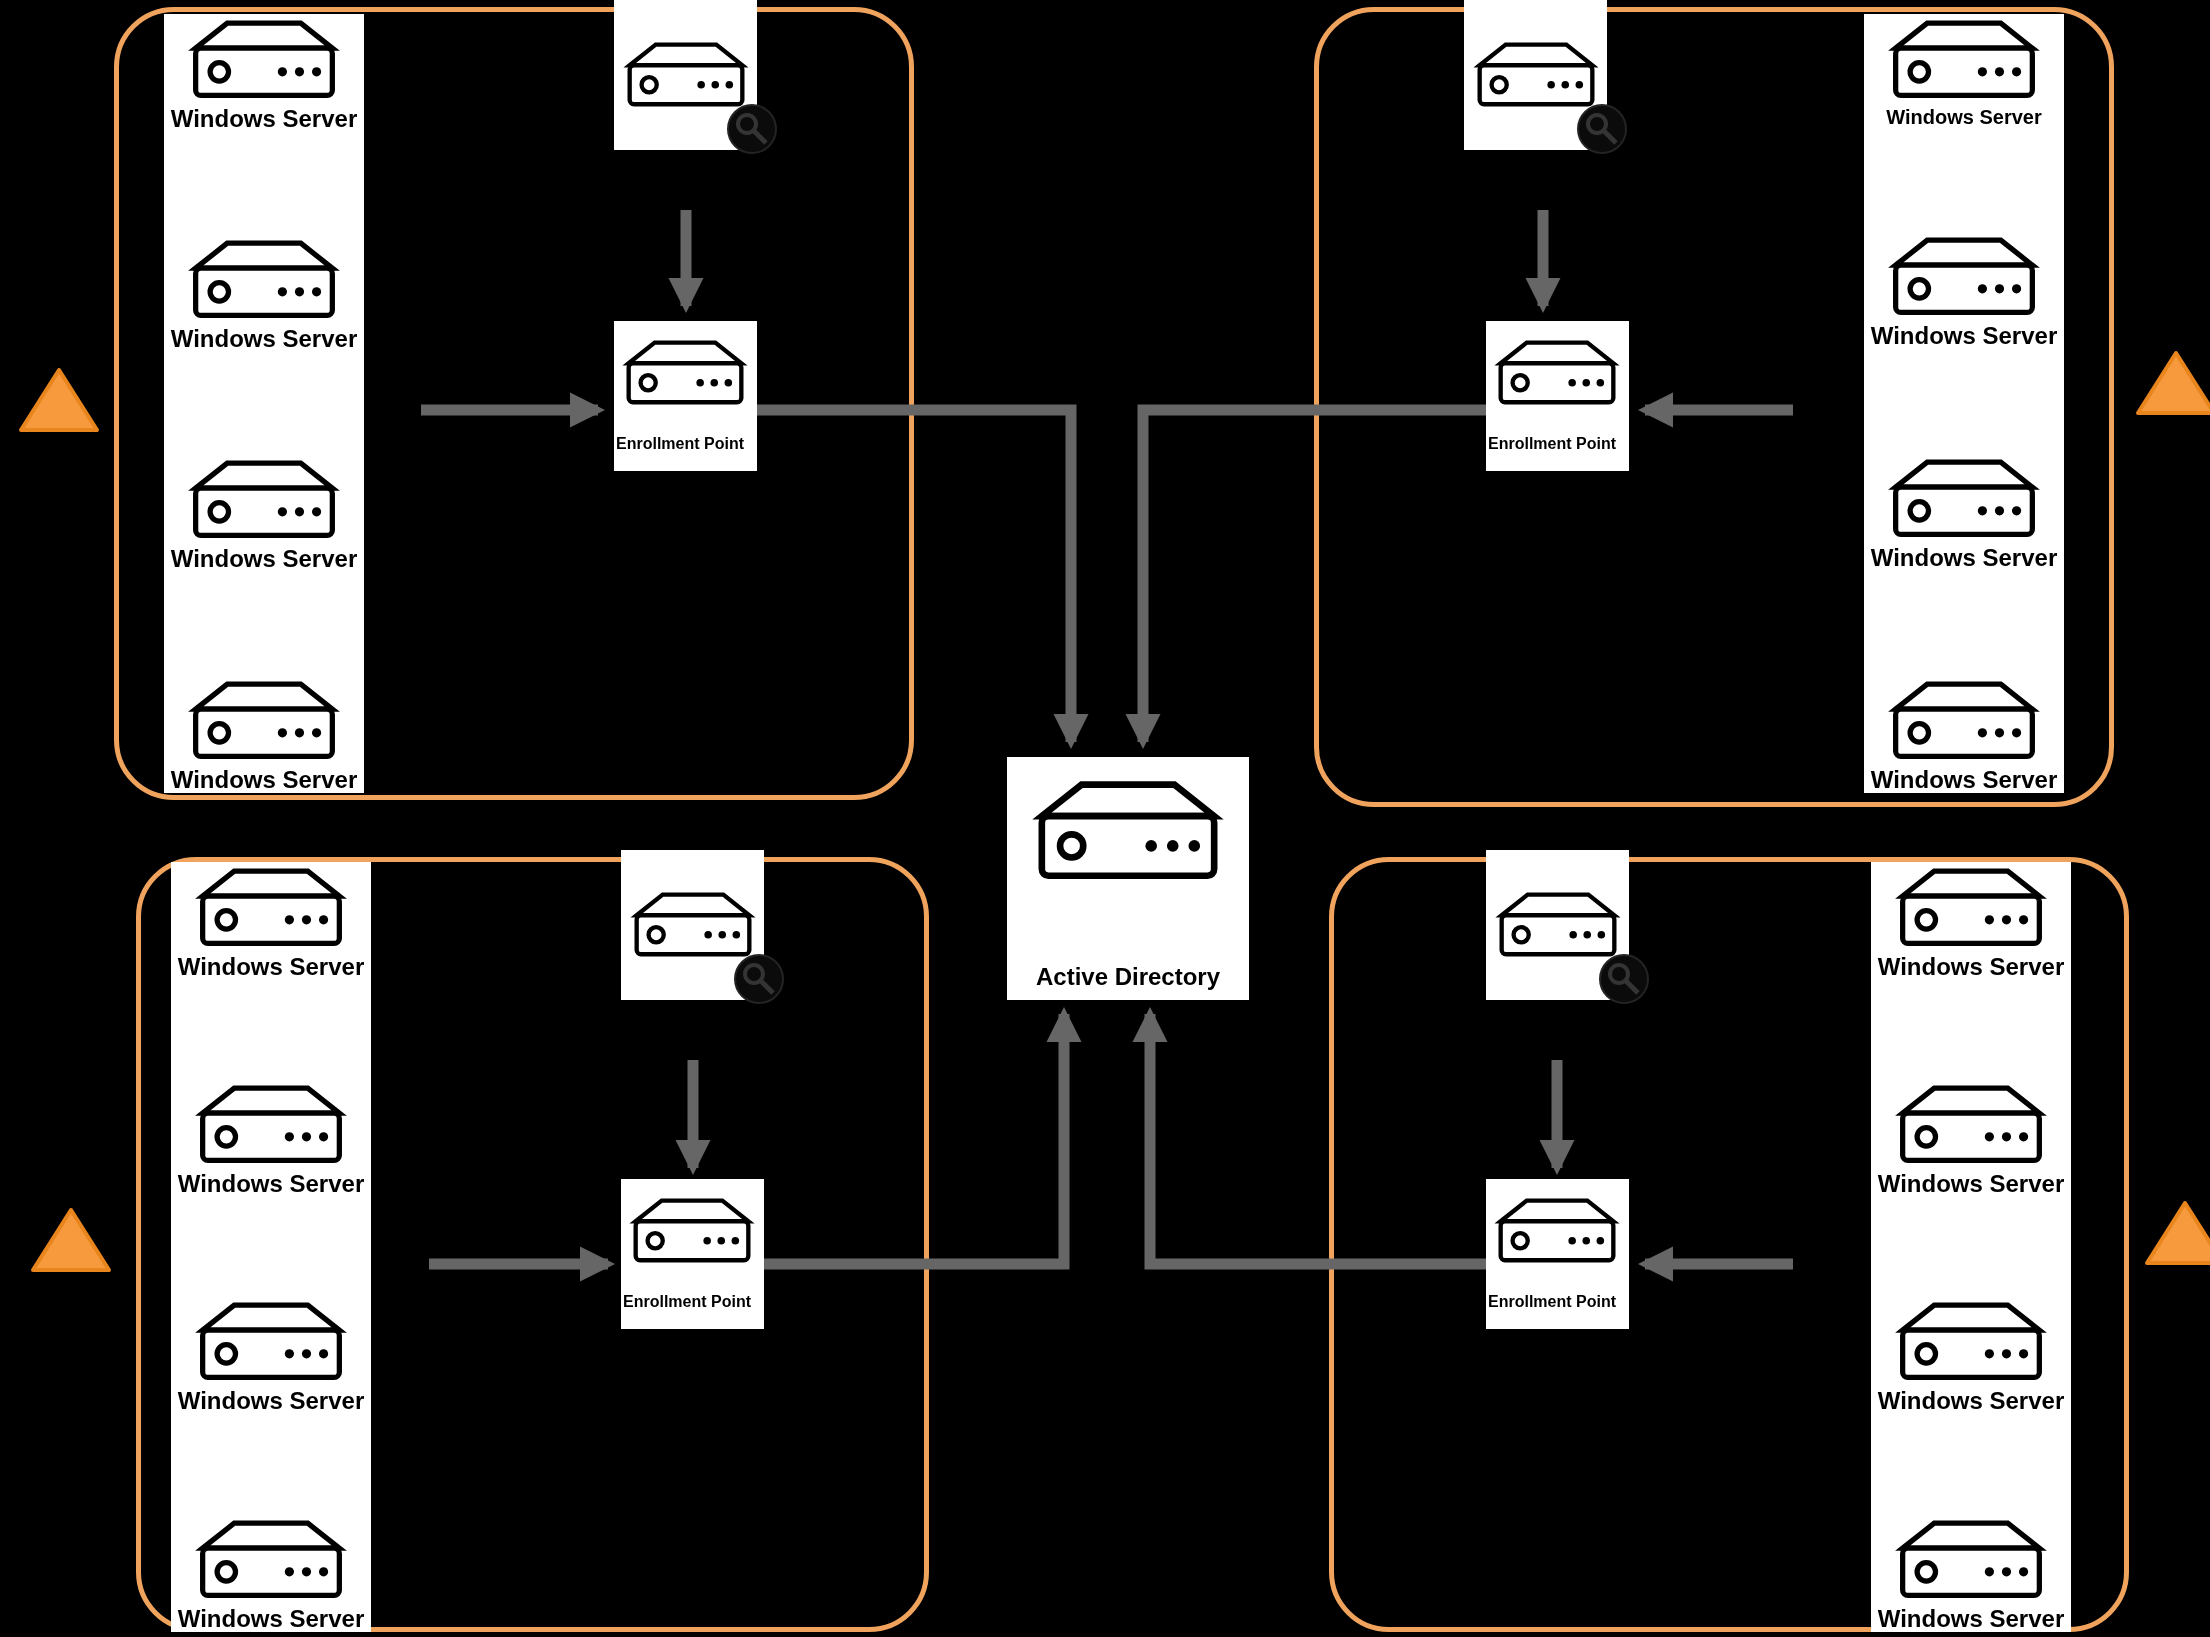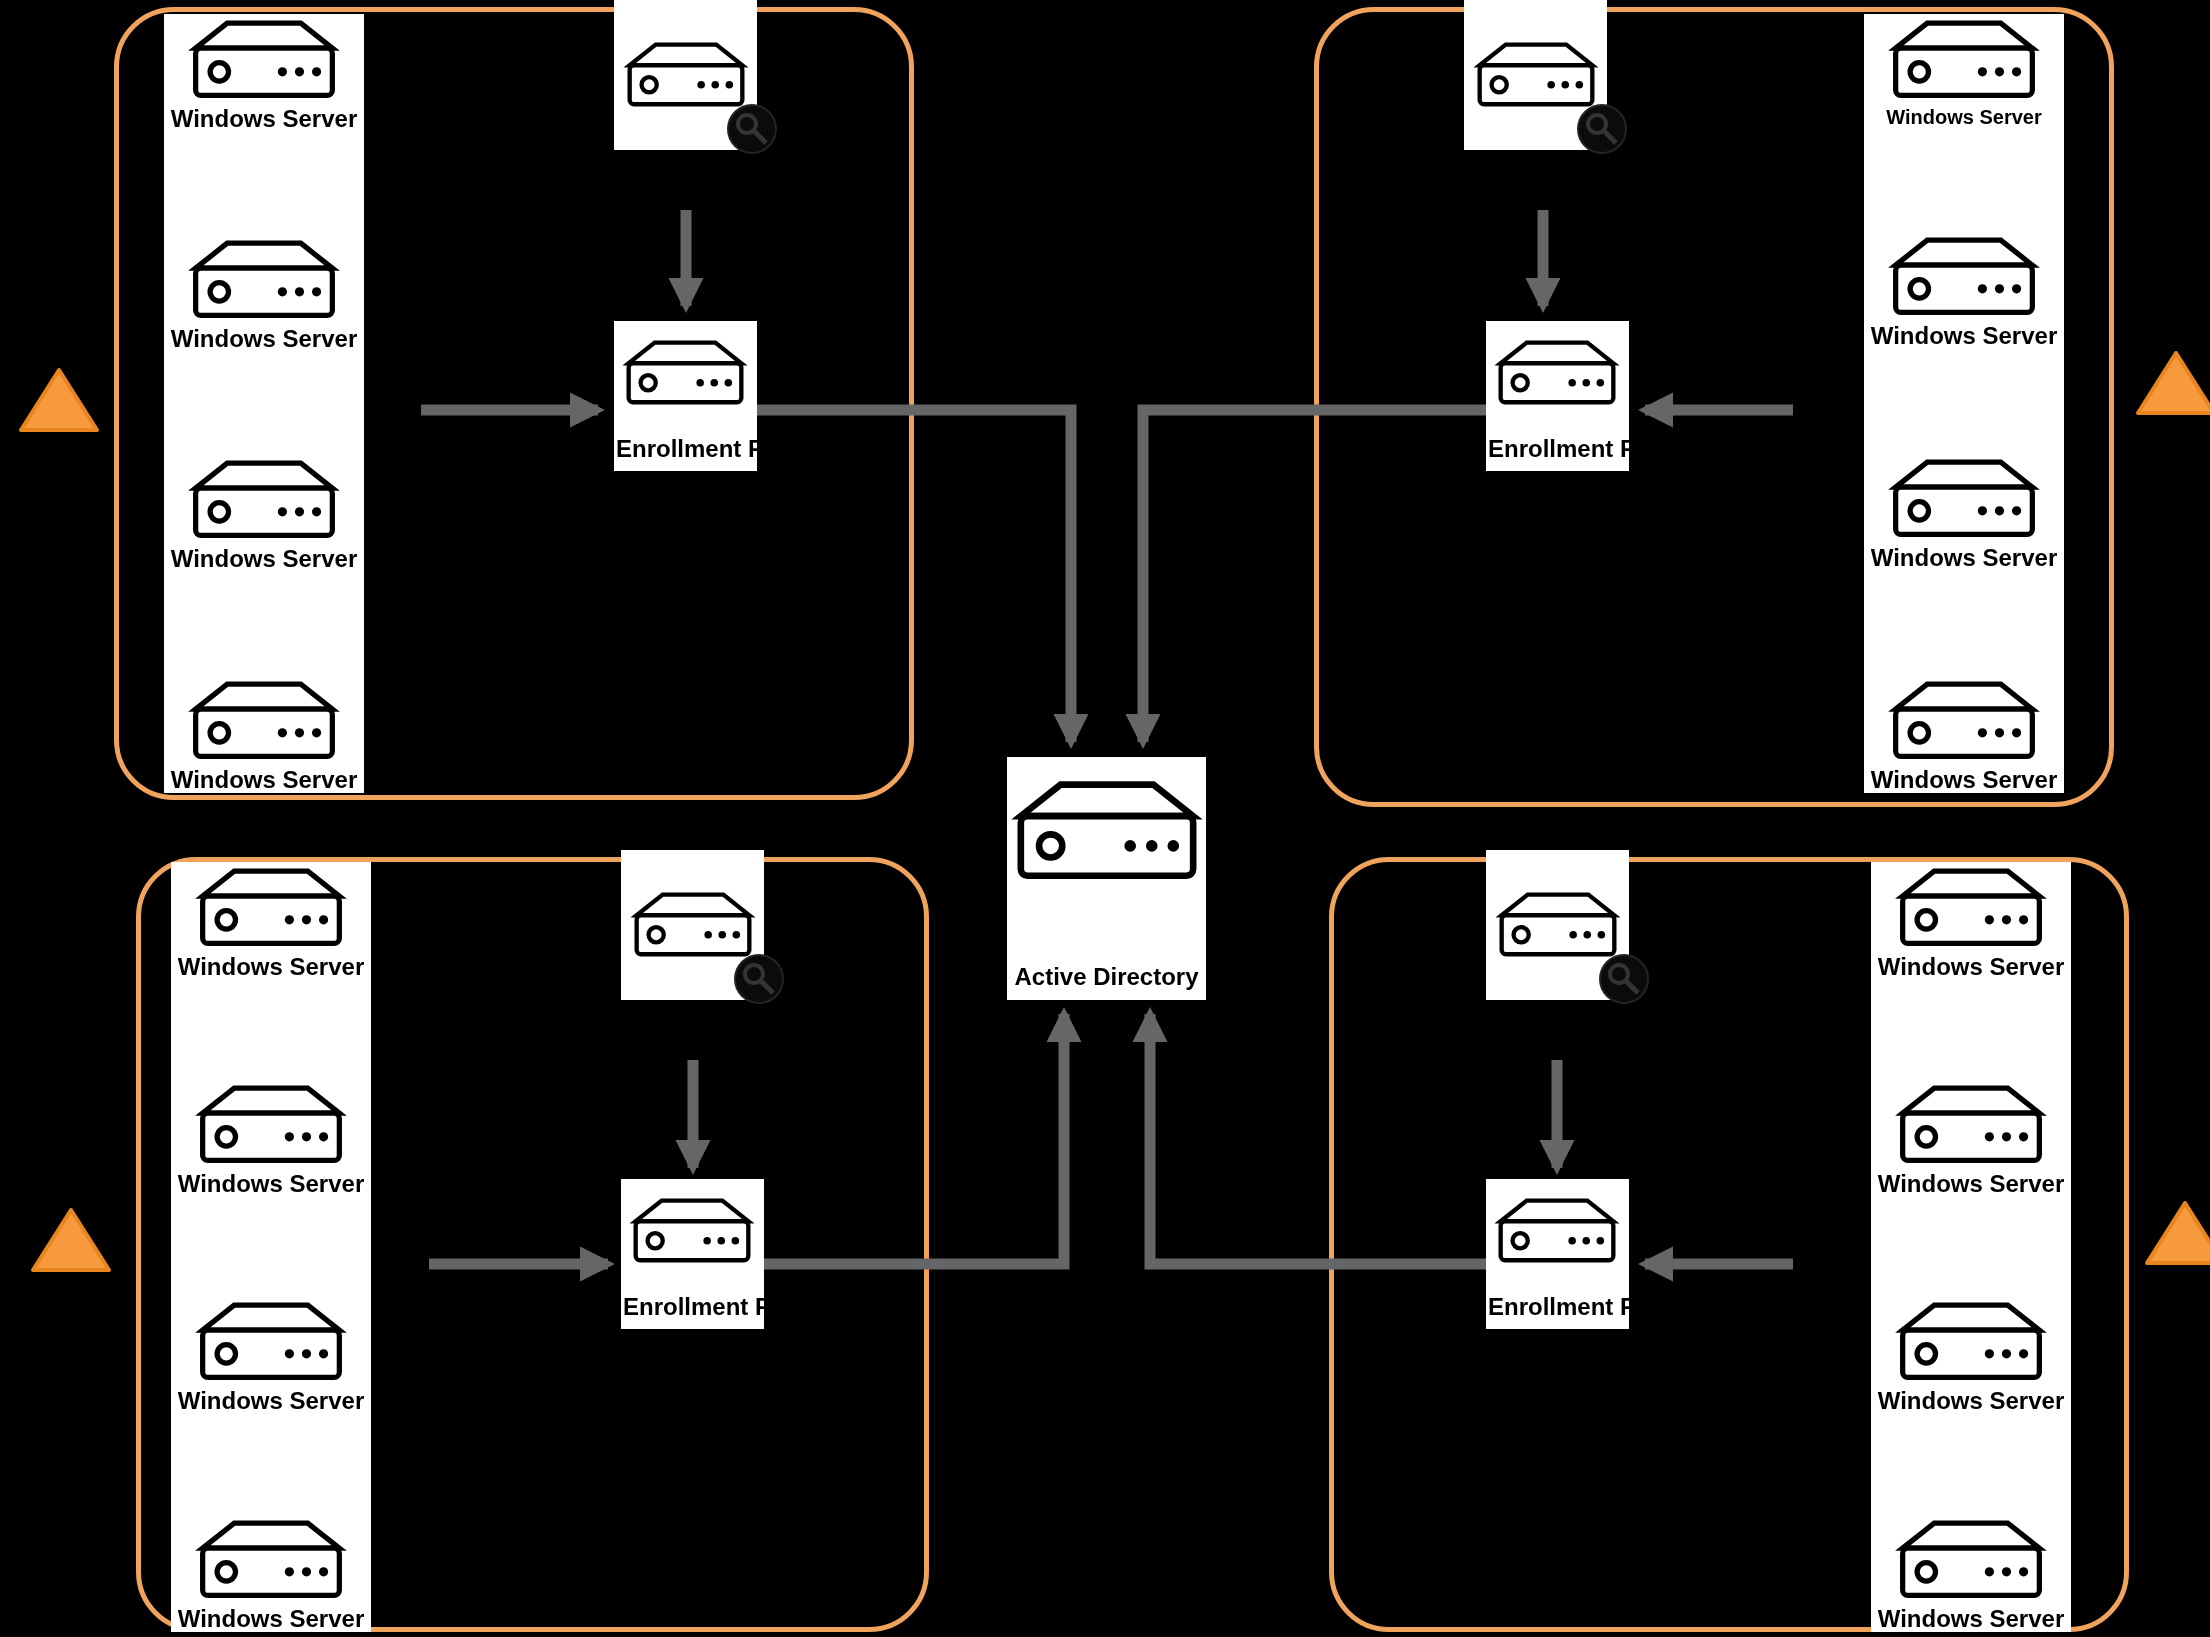--- a/index.html
+++ b/index.html
@@ -21,25 +21,25 @@
   .label.small{font-size:20px;}
   .mini-box{
     position:absolute;width:143px;height:150px;background:#fff;z-index:4;
     display:flex;align-items:center;justify-content:center;
   }
   .mini-box svg.srv{width:130px;height:76px;display:block;}
   .badge{position:absolute;right:-22px;bottom:-6px;width:54px;height:54px;z-index:5;}
   .enroll-box{position:absolute;width:143px;height:150px;background:#fff;z-index:4;}
   .enroll-box svg.srv{position:absolute;left:6px;top:14px;width:130px;height:76px;}
   .enroll-label{
-    position:absolute;left:2px;top:114px;font-weight:bold;font-size:24px;color:#000;
+    position:absolute;left:2px;top:114px;font-weight:bold;font-size:16px;color:#000;
     white-space:nowrap;z-index:5;text-align:right;
   }
   .ad-box{
-    position:absolute;left:1007px;top:757px;width:199px;height:243px;background:#fff;z-index:4;
+    position:absolute;left:1007px;top:757px;width:242px;height:243px;background:#fff;z-index:4;
     display:flex;flex-direction:column;align-items:center;justify-content:space-between;
     padding:16px 0 10px;box-sizing:border-box;
   }
   .ad-box svg.srv{width:200px;height:116px;display:block;}
   .arrow-layer{position:absolute;left:0;top:0;z-index:3;pointer-events:none;}
   .triangle{position:absolute;z-index:4;width:84px;height:72px;}
 </style>
 </head>
 <body>
 

